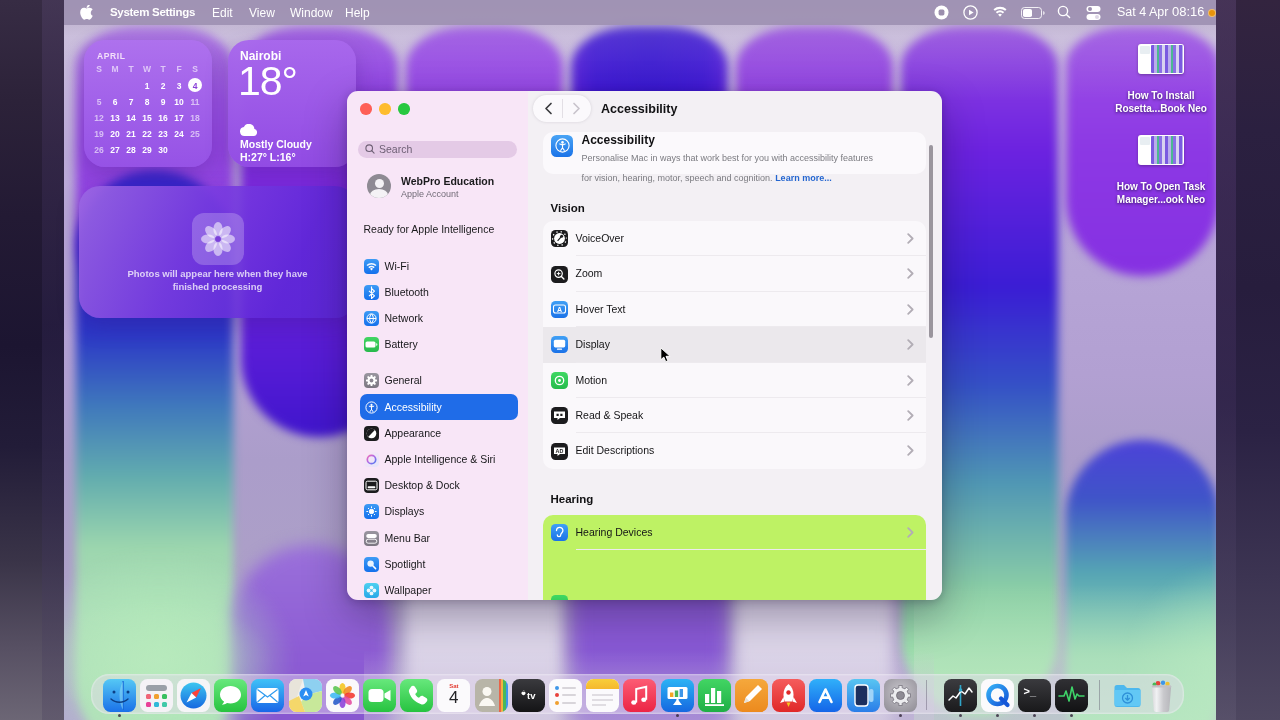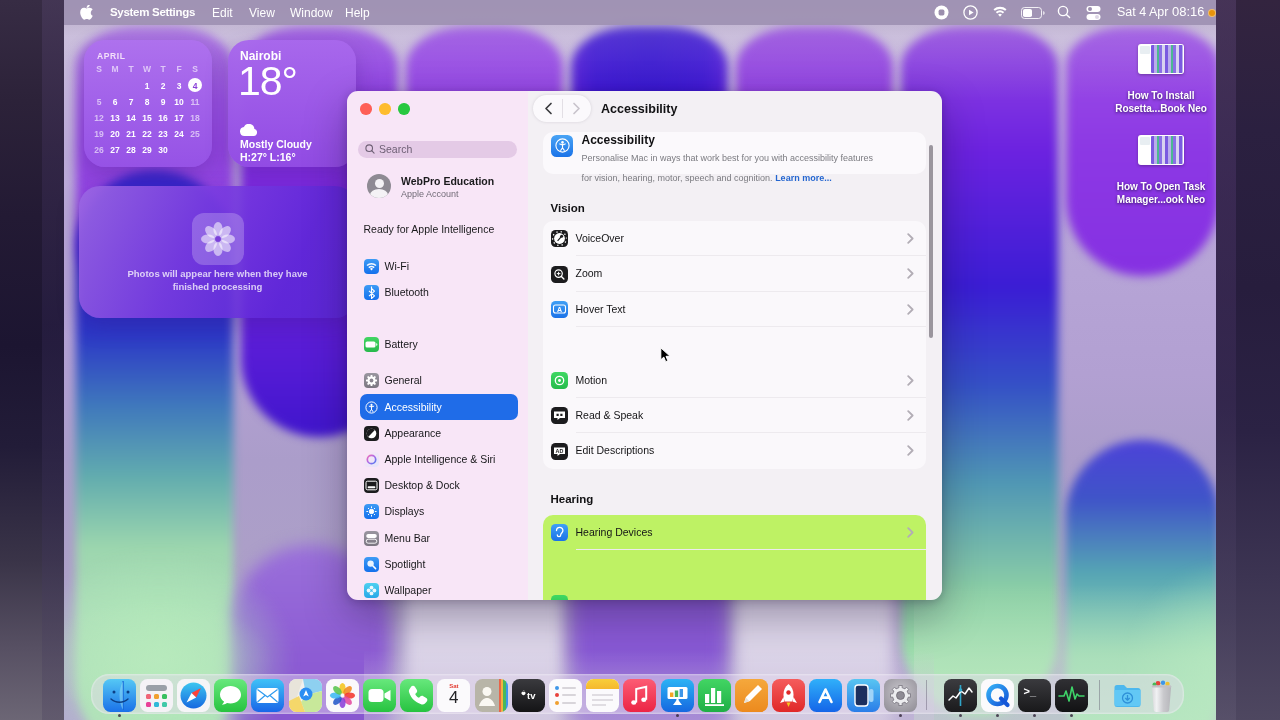--- a/index.html
+++ b/index.html
@@ -259,20 +259,29 @@
           <span class="slb">Wi-Fi</span>
         </div>
       <div class="srow" style="top:188.2px">
           <span class="sic" style="background:linear-gradient(180deg,#3d9bf5,#1470ec)">
             <svg width="15" height="15" viewBox="0 0 15 15">
               <path d="M7.5 1.5v12l3-2.6-5.5-5m0 5.2l5.5-5-3-2.6" fill="none" stroke="#fff" stroke-width="1.1" stroke-linejoin="round"></path>
             </svg>
           </span>
           <span class="slb">Bluetooth</span>
         </div>
+      <div class="srow" style="top:214.4px">
+          <span class="sic" style="background:linear-gradient(180deg,#3d9bf5,#1470ec)">
+            <svg width="15" height="15" viewBox="0 0 15 15">
+              <circle cx="7.5" cy="7.5" r="4.6" fill="none" stroke="#fff" stroke-width="1"></circle>
+              <path d="M2.9 7.5h9.2M7.5 2.9c-2.4 2.4-2.4 6.8 0 9.2 2.4-2.4 2.4-6.8 0-9.2z" fill="none" stroke="#fff" stroke-width="1"></path>
+            </svg>
+          </span>
+          <span class="slb">Network</span>
+        </div>
       <div class="srow" style="top:240.6px">
           <span class="sic" style="background:linear-gradient(180deg,#42d563,#28b94c)">
             <svg width="15" height="15" viewBox="0 0 15 15">
               <rect x="1.5" y="4.5" width="10" height="6" rx="1.6" fill="#fff"></rect>
               <path d="M12.2 6.3v2.4a1.2 1.2 0 000-2.4z" fill="#fff"></path>
             </svg>
           </span>
           <span class="slb">Battery</span>
         </div>
       <div class="srow" style="top:276.8px">
@@ -424,20 +433,33 @@
           <div class="csep"></div>
         </div>
         <div class="crow" style="top:70.8px">
           <span class="cic" style="background:linear-gradient(180deg,#40a0f5,#1b72e8)">
               <svg width="17" height="17" viewBox="0 0 17 17">
                 <rect x="2.5" y="4" width="12" height="8" rx="2" fill="none" stroke="#fff" stroke-width="1.1"></rect>
                 <text x="8.5" y="10.6" font-family="Liberation Sans" font-size="7" font-weight="bold" fill="#fff" text-anchor="middle">A</text>
               </svg>
             </span>
           <span class="clb">Hover Text</span>
+          <svg class="chv" width="7" height="11" viewBox="0 0 7 11">
+              <path d="M1.2 1.2l4.4 4.3-4.4 4.3" fill="none" stroke="#b2adb5" stroke-width="1.8" stroke-linecap="round" stroke-linejoin="round"></path>
+            </svg>
+          <div class="csep"></div>
+        </div>
+        <div class="crow" style="top:106.2px;background:#ebe8ec">
+          <span class="cic" style="background:linear-gradient(180deg,#40a0f5,#1b72e8)">
+              <svg width="17" height="17" viewBox="0 0 17 17">
+                <rect x="2.8" y="3.8" width="11.4" height="7.6" rx="1.6" fill="#fff"></rect>
+                <path d="M6.5 13.2h4" stroke="#fff" stroke-width="1.2" stroke-linecap="round"></path>
+              </svg>
+            </span>
+          <span class="clb">Display</span>
           <svg class="chv" width="7" height="11" viewBox="0 0 7 11">
               <path d="M1.2 1.2l4.4 4.3-4.4 4.3" fill="none" stroke="#b2adb5" stroke-width="1.8" stroke-linecap="round" stroke-linejoin="round"></path>
             </svg>
           <div class="csep"></div>
         </div>
         <div class="crow" style="top:141.6px">
           <span class="cic" style="background:linear-gradient(180deg,#3fd863,#26bb4b)">
               <svg width="17" height="17" viewBox="0 0 17 17">
                 <circle cx="8.5" cy="8.5" r="4.2" fill="none" stroke="#fff" stroke-width="1.3"></circle>
                 <circle cx="8.5" cy="8.5" r="1.4" fill="#fff"></circle>

